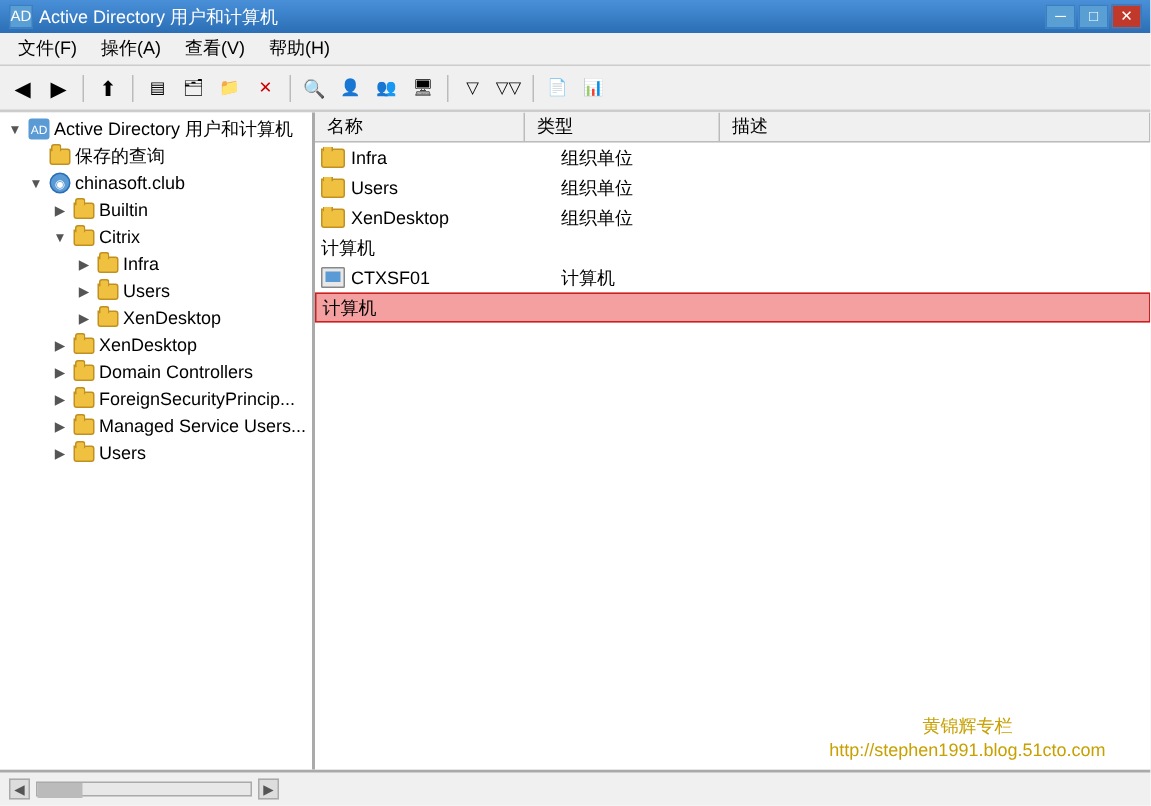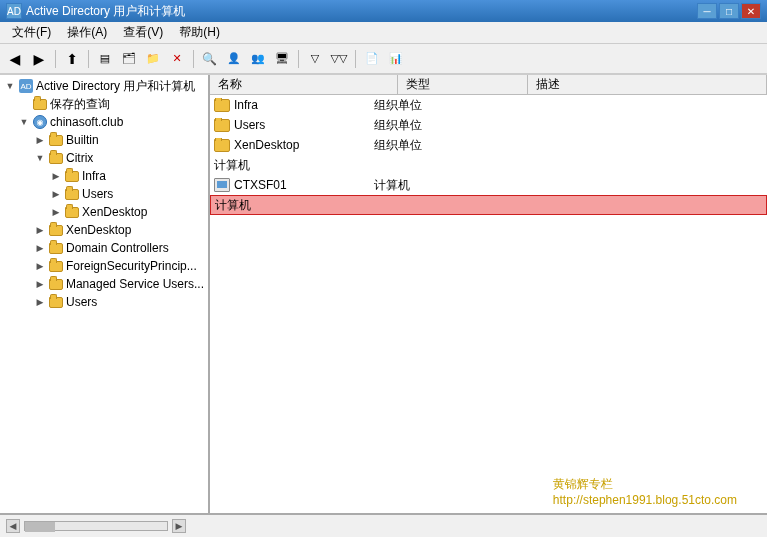--- a/index.html
+++ b/index.html
@@ -315,21 +315,21 @@
       background: #bbb;
     }
 
     
     .watermark {
       position: absolute;
       bottom: 30px;
       right: 30px;
       color: #c8a000;
       font-size: 12px;
-      text-align: left;
+      text-align: center;
       pointer-events: none;
     }
 
     
     .icon-ad {
       width: 14px;
       height: 14px;
       background: #5b9bd5;
       border-radius: 2px;
       display: flex;
@@ -506,21 +506,21 @@
       <span class="tree-icon">
         <div class="icon-folder"></div>
       </span>
       <span class="tree-label">Users</span>
     </div>
   </div>
 
   <div class="content-panel">
 
     <div class="list-header">
-      <div class="list-col-header" style="width:188px;">名称</div>
+      <div class="list-col-header" style="width:140px;">名称</div>
       <div class="list-col-header" style="width:130px;">类型</div>
       <div class="list-col-header" style="flex:1;">描述</div>
     </div>
 
     <div class="list-body">
 
       <div class="list-row">
         <div class="list-cell list-cell-name">
           <div class="sm-folder"></div>
           <span>Infra</span>

